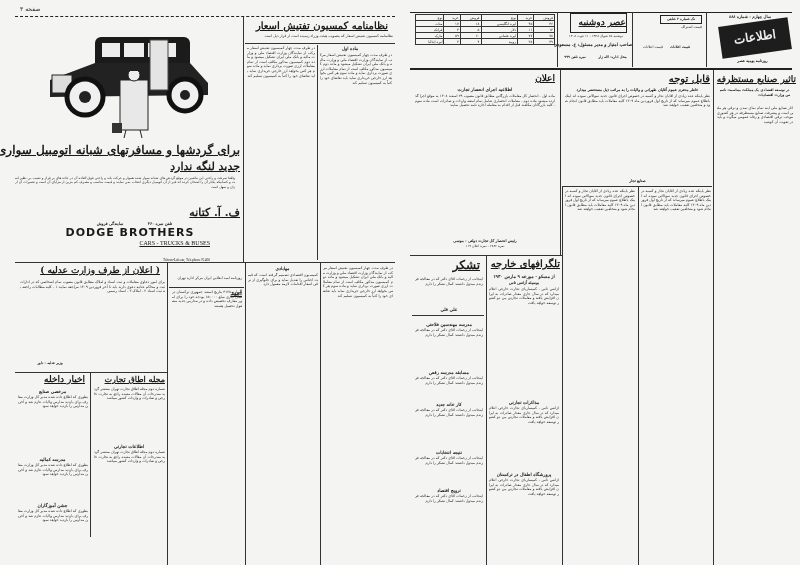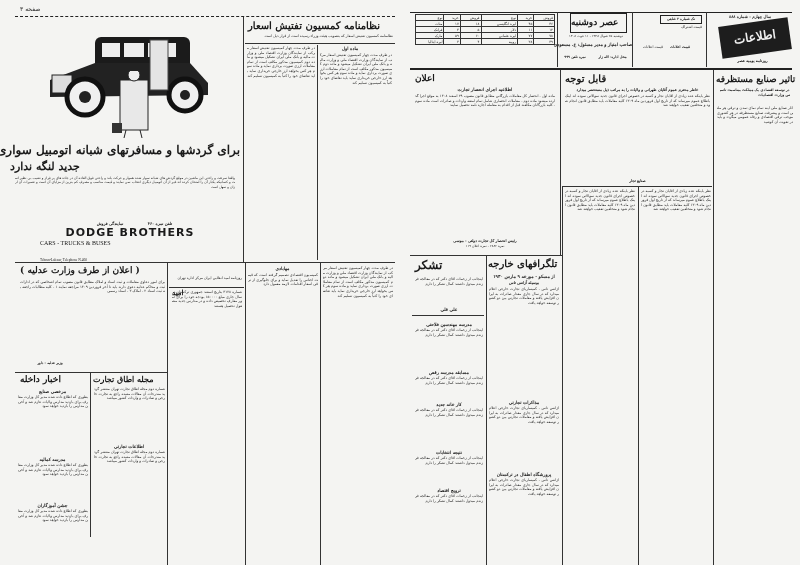--- a/index.html
+++ b/index.html
@@ -6,21 +6,21 @@
   body { width:800px; height:565px; background:#f2f2f0; position:relative; overflow:hidden;
          font-family:"DejaVu Serif", serif; color:#1a1a1a; }
   .page { position:absolute; top:0; height:565px; background:#f4f4f2; }
   .left-page { left:0; width:400px; }
   .right-page { left:400px; width:400px; }
   .rule-top { position:absolute; left:15px; right:5px; top:16px; border-top:1px dashed #222; }
   .rule-top-r { position:absolute; left:10px; right:8px; top:12px; border-top:1px solid #222; }
   .folio { position:absolute; top:5px; font-size:6px; }
   .vline { position:absolute; border-left:1px solid #333; }
   .hline { position:absolute; border-top:1px solid #333; }
-  .hd { position:absolute; text-align:left; font-weight:bold; direction:rtl; white-space:nowrap; }
+  .hd { position:absolute; text-align:right; font-weight:bold; direction:rtl; white-space:nowrap;text-decoration:underline; }
   .sub { position:absolute; text-align:center; font-size:4.5px; direction:rtl; white-space:nowrap; font-weight:bold; }
   .txt { position:absolute; direction:rtl; text-align:justify; font-size:3.6px; line-height:4.6px;
          color:#222; overflow:hidden; word-break:break-all; }
   .box { position:absolute; border:1px solid #222; }
   .car { position:absolute; }
   .latin { font-family:"Liberation Serif", serif; direction:ltr; }
   .dodge { position:absolute; font-family:"DejaVu Sans", sans-serif; font-weight:bold; letter-spacing:1px; }
   .tbl { position:absolute; border-collapse:collapse; font-size:3.5px; direction:rtl; }
   .tbl td { border:1px solid #333; padding:0 1px; height:5px; }
   .logo { position:absolute; background:#1d1d1d; color:#eee; }
@@ -48,20 +48,21 @@
     <rect x="88" y="42" width="12" height="4" fill="#222"></rect>
     <rect x="72" y="98" width="10" height="10" fill="#333"></rect>
     <rect x="110" y="15" width="18" height="50" fill="#e4e4e4" stroke="#444"></rect>
     <line x1="86" y1="105" x2="84" y2="113" stroke="#222"></line>
     <line x1="100" y1="105" x2="102" y2="113" stroke="#222"></line>
   </svg>
 
   <div class="hd" style="left:10px; top:143px; width:230px; font-size:12px;">برای گردشها و مسافرتهای شبانه اتومبیل سواری دوج سیکس</div>
   <div class="hd" style="left:10px; top:160px; width:230px; font-size:11px;">جدید لنگه ندارد</div>
   <div class="txt" style="left:15px; top:176px; width:220px; height:26px; font-size:3.4px; line-height:4.4px;">واقعاً سرعت و راحتی این ماشین در موقع گردش های شبانه سوار شده هموار و حرکت بلند و راحتی فوق العاده آن در جاده های پر فراز و نشیب بی نظیر است و کسانیکه یکبار آن را امتحان کرده اند غیر از آن اتومبیل دیگری انتخاب نمی نمایند و قیمت مناسب و مصرف کم بنزین از مزایای آن است و تعمیرات آن ارزان و سهل است</div>
+  <div class="hd" style="left:10px; top:206px; width:230px; font-size:11px;">ف. آ. کتانه</div>
   <div class="sub" style="left:80px; top:221px; width:60px; font-size:4px;">نمایندگی فروش</div>
   <div class="sub" style="left:130px; top:221px; width:60px; font-size:4px;">تلفن نمره ۴۶۰</div>
   <div class="dodge" style="left:55px; top:226px; width:150px; text-align:center; font-size:11px;">DODGE BROTHERS</div>
   <div class="hd latin" style="left:40px; top:240px; width:170px; font-size:6px; font-weight:normal;">CARS - TRUCKS &amp; BUSES</div>
   <div class="hd latin" style="left:40px; top:258px; width:170px; font-size:3.5px; font-weight:normal;">Tehran-Lalezar, Telephone N.460</div>
 
   <div class="vline" style="left:243px; top:17px; height:245px;"></div>
   <div class="hd" style="left:248px; top:20px; width:140px; font-size:10px;">نظامنامه کمسیون تفتیش اسعار</div>
   <div class="txt" style="left:248px; top:34px; width:145px; height:8px;">نظامنامه کمسیون تفتیش اسعار که بتصویب هیئت وزراء رسیده است از قرار ذیل است</div>
   <div class="hline" style="left:245px; top:43px; width:150px;"></div>

